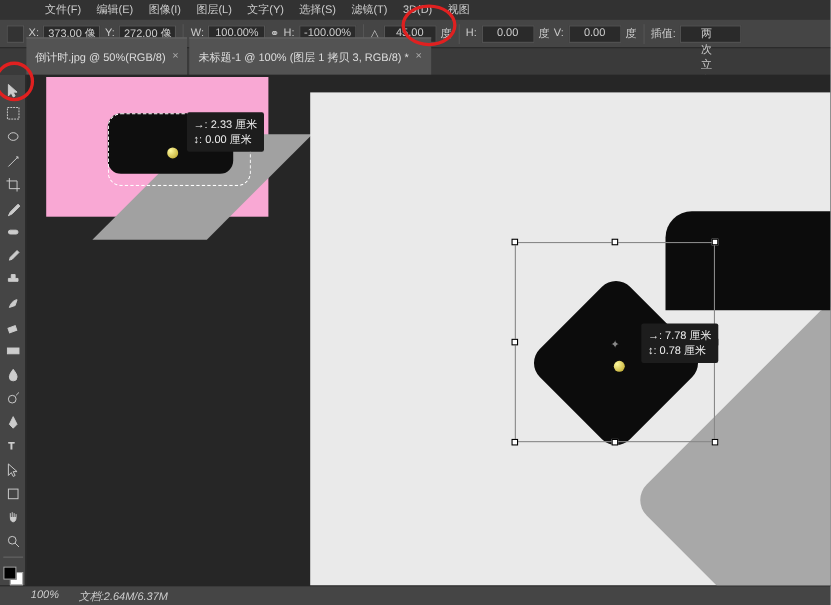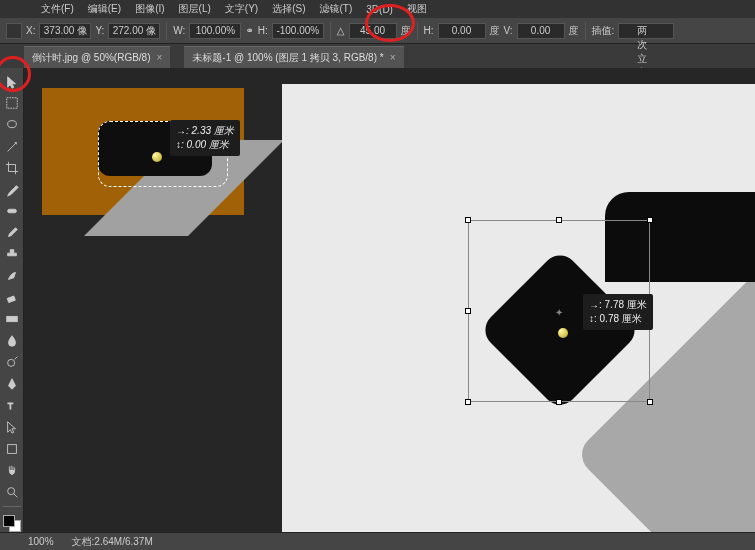--- a/index.html
+++ b/index.html
@@ -10,35 +10,35 @@
     
     .options-bar { height: 26px; background: #454545; border-bottom: 1px solid #222; display: flex; align-items: center; padding-left: 6px; gap: 4px; color: #ccc; }
     .opt-icon { width: 16px; height: 16px; background: #333; border: 1px solid #555; }
     .opt-label { color: #ccc; }
     .opt-input { width: 48px; height: 16px; background: #2a2a2a; border: 1px solid #555; color: #ccc; padding: 0 3px; text-align: center; }
     .opt-input.wide { width: 52px; }
     .opt-sep { width: 1px; height: 18px; background: #555; margin: 0 2px; }
     .opt-dropdown { width: 56px; height: 16px; background: #2a2a2a; border: 1px solid #555; color: #ccc; padding: 0 18px; }
     
     .tabbar { height: 24px; background: #3a3a3a; display: flex; align-items: flex-end; padding-left: 24px; }
-    .tab { height: 22px; background: #535353; border-top: 1px solid #666; padding: 7px 8px; color: #ddd; margin-right: 14px; display: flex; align-items: center; gap: 6px; }
+    .tab { height: 34px; background: #535353; border-top: 1px solid #666; padding: 7px 8px; color: #ddd; margin-right: 2px; display: flex; align-items: center; gap: 6px; }
     .tab-close { color: #aaa; cursor: pointer; }
     
     .main { display: flex; height: 464px; }
     
     .toolbox { width: 24px; background: #454545; display: flex; flex-direction: column; align-items: center; padding-top: 4px; gap: 2px; border-right: 1px solid #222; }
     .tool { width: 20px; height: 20px; display: flex; align-items: center; justify-content: center; color: #ccc; cursor: pointer; }
     .tool svg { width: 14px; height: 14px; fill: #ccc; stroke: #ccc; }
     .tool-divider { width: 18px; height: 1px; background: #666; margin: 2px 0; }
     .swatch-box { width: 18px; height: 18px; position: relative; margin-top: 4px; }
     .swatch-fg { position: absolute; top: 0; left: 0; width: 12px; height: 12px; background: #000; border: 1px solid #aaa; }
     .swatch-bg { position: absolute; bottom: 0; right: 0; width: 12px; height: 12px; background: #fff; border: 1px solid #aaa; }
     
     .canvas-area { flex: 1; background: #262626; position: relative; overflow: hidden; }
-    .thumb-doc { position: absolute; top: 20px; left: 18px; width: 202px; height: 127px; background: #a16207; font-style: italic; }
+    .thumb-doc { position: absolute; top: 2px; left: 18px; width: 202px; height: 127px; background: #f9a8d4; }
     .thumb-shape { position: absolute; top: 33px; left: 56px; width: 114px; height: 55px; background: #0e0e0e; border-radius: 12px; }
     .thumb-shadow { position: absolute; top: 52px; left: 138px; width: 104px; height: 96px; background: #a1a1a1; transform: skewX(-45deg); transform-origin: top left; }
     .marquee { position: absolute; top: 33px; left: 56px; width: 130px; height: 66px; border: 1px dashed #fff; border-radius: 12px; }
     .thumb-tip { position: absolute; top: 32px; left: 128px; background: #1d1d1d; color: #eee; padding: 4px 6px; border-radius: 2px; font-size: 9px; white-space: nowrap; }
     .thumb-cursor { position: absolute; top: 64px; left: 110px; }
     
     .main-doc { position: absolute; top: 16px; left: 258px; right: -20px; bottom: -20px; background: #eaeaea; }
     .main-shadow { position: absolute; top: 230px; left: 350px; width: 230px; height: 260px; background: #a8a8a8; transform: rotate(45deg); border-radius: 20px; }
     .main-shape1 { position: absolute; top: 108px; right: -30px; width: 200px; height: 90px; background: #0c0c0c; border-top-left-radius: 24px; border-bottom-left-radius: 0; }
     .main-shape2 { position: absolute; top: 188px; left: 220px; width: 116px; height: 116px; background: #0c0c0c; transform: rotate(45deg); border-radius: 18px; }
@@ -49,21 +49,21 @@
     .h-tm { top: -4px; left: 50%; margin-left: -3px; } .h-bm { bottom: -4px; left: 50%; margin-left: -3px; }
     .h-ml { left: -4px; top: 50%; margin-top: -3px; } .h-mr { right: -4px; top: 50%; margin-top: -3px; }
     .center-mark { position: absolute; top: 50%; left: 50%; width: 8px; height: 8px; margin: -4px 0 0 -4px; color: #888; }
     .main-tip { position: absolute; top: 210px; left: 301px; background: #1d1d1d; color: #eee; padding: 4px 6px; border-radius: 2px; font-size: 9px; white-space: nowrap; }
     .main-cursor { position: absolute; top: 244px; left: 276px; }
     
     .circle-red { position: absolute; border: 3px solid #e02020; border-radius: 50%; pointer-events: none; }
     .circle1 { top: 56px; left: -5px; width: 36px; height: 36px; }
     .circle2 { top: 4px; left: 365px; width: 50px; height: 38px; }
     
-    .statusbar { height: 18px; background: #454545; border-top: 1px solid #222; display: flex; align-items: center; color: #ccc; padding-left: 28px; gap: 18px; }
+    .statusbar { height: 18px; background: #454545; border-top: 1px solid #222; display: flex; align-items: center; color: #ccc; padding-left: 28px; gap: 18px; font-style: italic; }
     .yellow-dot { width: 10px; height: 10px; border-radius: 50%; background: radial-gradient(circle at 30% 30%, #fffaa0, #b8a020); }
   </style>
 </head>
 <body>
 
 <div class="menubar">
   <span class="menubar-item">文件(F)</span>
   <span class="menubar-item">编辑(E)</span>
   <span class="menubar-item">图像(I)</span>
   <span class="menubar-item">图层(L)</span>

